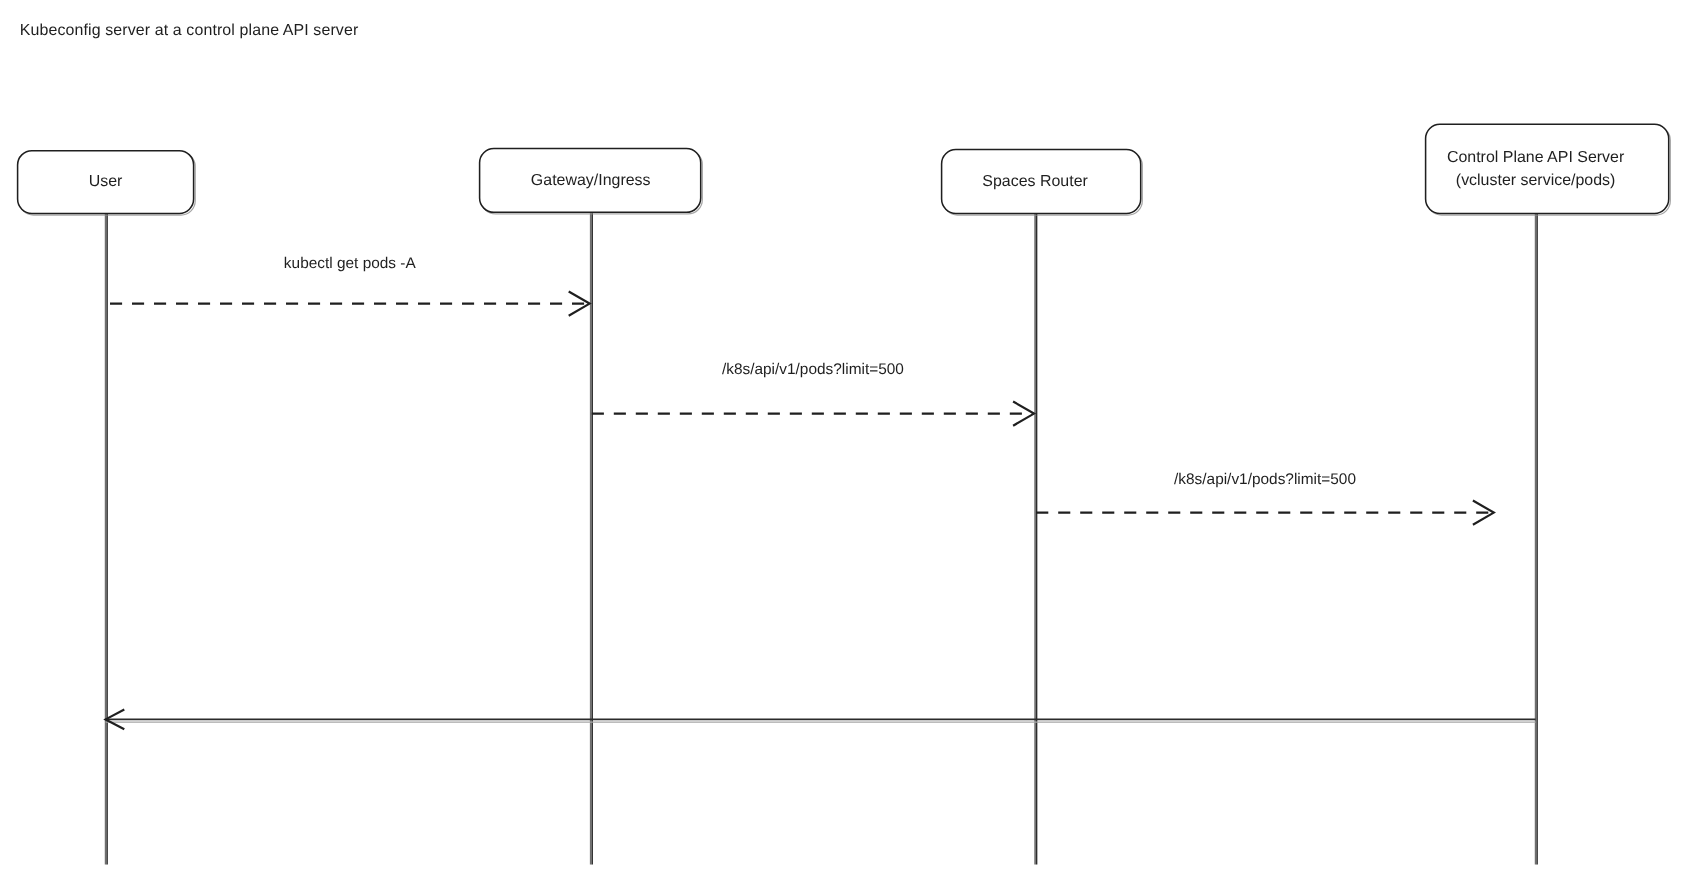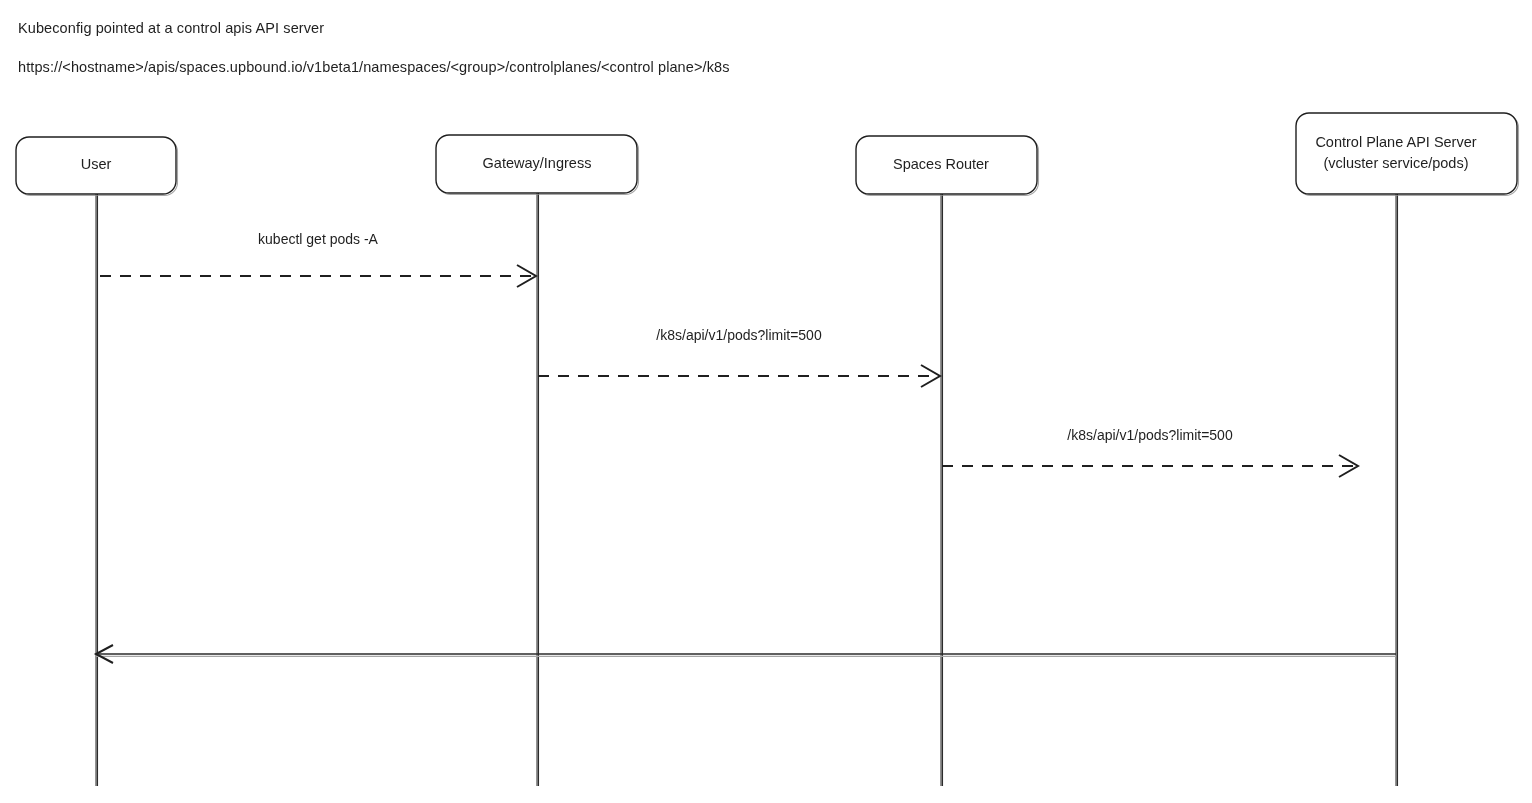--- a/index.html
+++ b/index.html
@@ -97,23 +97,22 @@
     font-size: 14px;
     fill: #1f1f1f;
     text-anchor: middle;
   }
 </style>
 </head>
 <body>
 
 <div id="canvas">
 
-  <div class="header-text" id="title-line">Kubeconfig pointed at a control apis API server</div>
+  <div class="header-text" id="title-line">Kubeconfig server at a control plane API server</div>
 
-  <div class="header-text" id="url-line">https://&lt;hostname&gt;/apis/spaces.upbound.io/v1beta1/namespaces/&lt;group&gt;/controlplanes/&lt;control plane&gt;/k8s</div>
 
   <svg id="diagram" viewBox="0 0 1532 803" xmlns="http://www.w3.org/2000/svg">
     <g id="lifelines-layer">
         <g>
           <line x1="96" y1="194" x2="96" y2="786" class="lifeline"></line>
           <line x1="97.4" y1="194" x2="97.4" y2="786" class="lifeline-dark"></line>
         </g>
         <g>
           <line x1="537" y1="193" x2="537" y2="786" class="lifeline"></line>
           <line x1="538.4" y1="193" x2="538.4" y2="786" class="lifeline-dark"></line>

